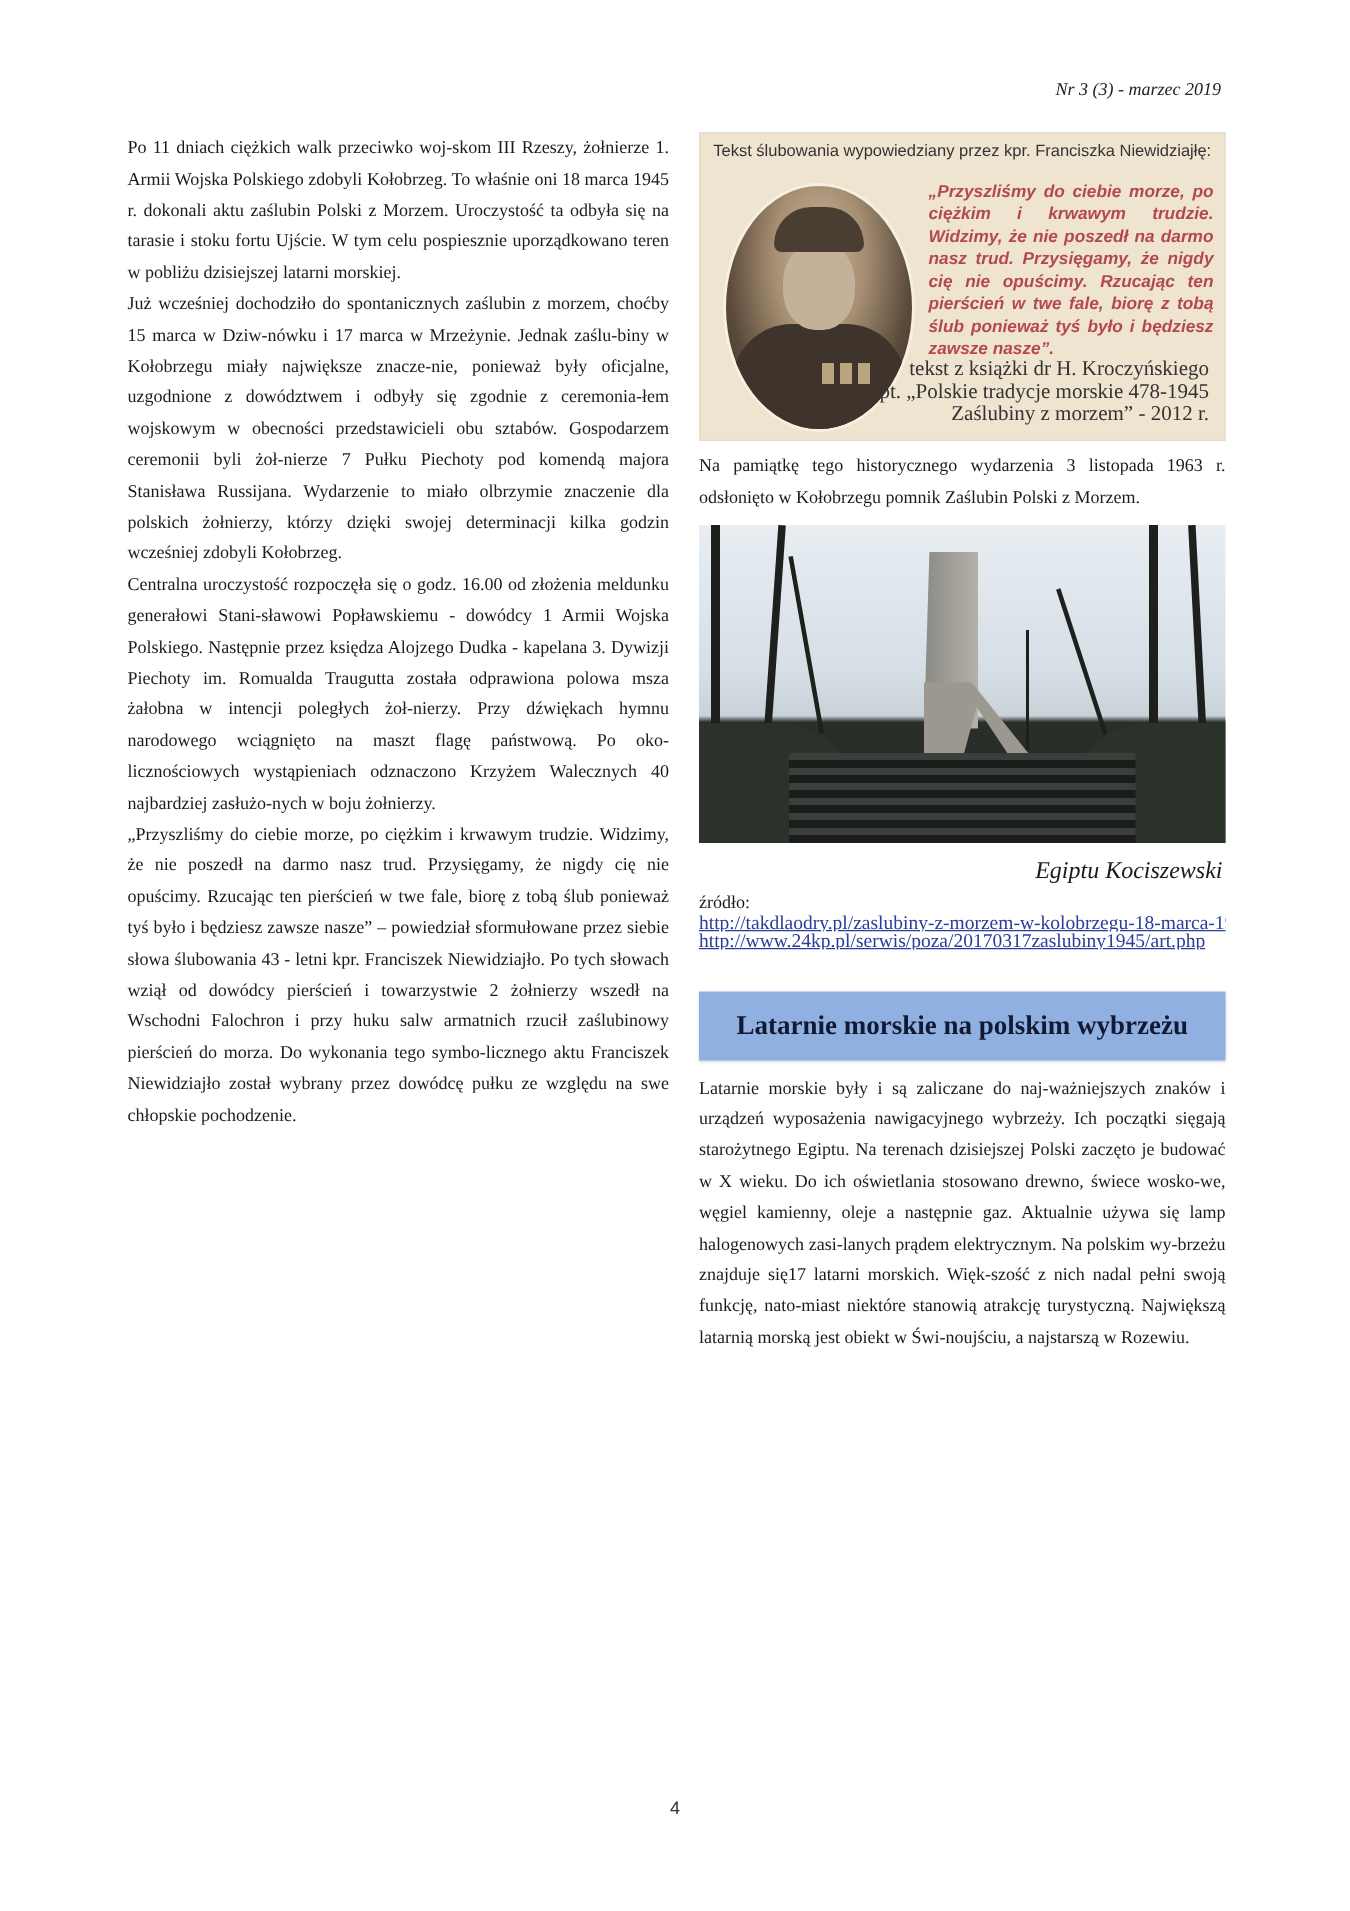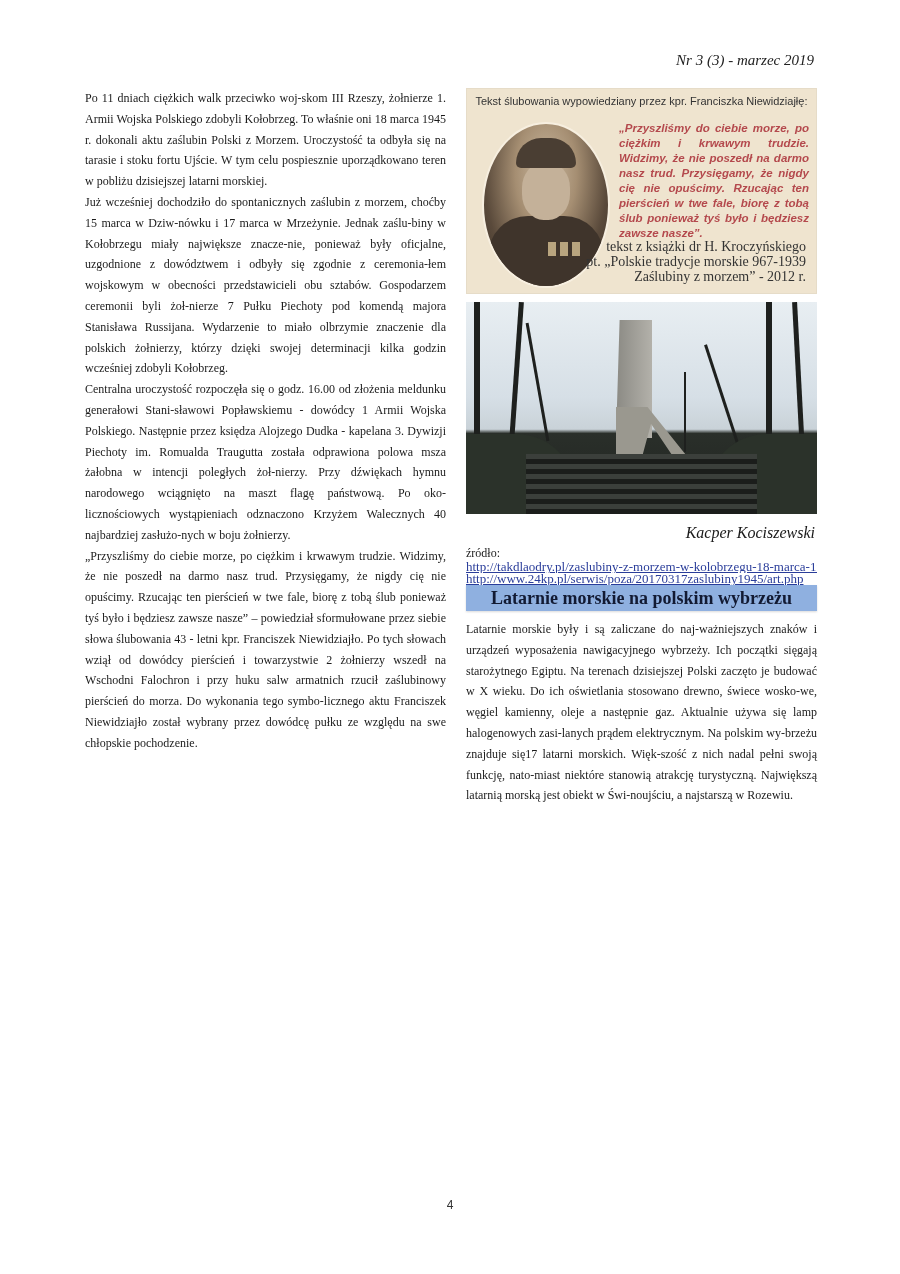--- a/index.html
+++ b/index.html
@@ -1,18 +1,18 @@
 <!DOCTYPE html>
 <html><head>
 <meta charset="utf-8">
 <style>
   html, body { margin: 0; padding: 0; background: #ffffff; }
   body { width: 900px; height: 1274px; position: relative; overflow: hidden;
          font-family: "Liberation Serif", "DejaVu Serif", serif; color: #1a1a1a; }
-  .issue { position: absolute; top: 52px; right: 86px; font-style: italic; font-size: 15px; color: #222; }
+  .issue { position: absolute; top: 52px; right: 86px; font-style: italic; font-size: 12px; color: #222; }
   .col { position: absolute; top: 88px; }
   .col-left { left: 85px; width: 361px; }
   .col-right { left: 466px; width: 351px; }
   .section-title {
     background: #8fb0e0; height: 46px; display: flex; align-items: center; justify-content: center;
     font-weight: bold; font-size: 19px; color: #121a33; margin: 0 0 8px 0;
     box-shadow: 0 1px 2px rgba(0,0,0,0.15);
   }
   .p { font-size: 12px; line-height: 20.8px; text-align: justify; margin: 0; hyphens: manual; }
   .oath-box {
@@ -72,45 +72,46 @@
       <div class="coat"></div>
       <div class="face"></div>
       <div class="cap"></div>
       <div class="medal" style="left:64px"></div>
       <div class="medal" style="left:76px"></div>
       <div class="medal" style="left:88px"></div>
     </div>
     <div class="oath-quote">„Przyszliśmy do ciebie morze, po ciężkim i krwawym trudzie. Widzimy, że nie poszedł na darmo nasz trud. Przysięgamy, że nigdy cię nie opuścimy. Rzucając ten pierścień w twe fale, biorę z tobą ślub ponieważ tyś było i będziesz zawsze nasze”.</div>
     <div class="oath-cite">
       <div>tekst z książki dr H. Kroczyńskiego</div>
-      <div>pt. „Polskie tradycje morskie 967-1939</div>
+      <div>pt. „Polskie tradycje morskie 478-1945</div>
       <div>Zaślubiny z morzem” - 2012 r.</div>
     </div>
   </div>
 
+  <p class="p" style="margin-top:6px">Na pamiątkę tego historycznego wydarzenia 3 listopada 1963 r. odsłonięto w Kołobrzegu pomnik Zaślubin Polski z Morzem.</p>
 
   <div class="photo" title="Pomnik Zaślubin Polski z Morzem w Kołobrzegu">
     <div class="tree" style="left:8px;top:0;width:6px;height:150px"></div>
     <div class="tree" style="left:48px;top:0;width:5px;height:140px;transform:rotate(4deg)"></div>
     <div class="tree" style="left:70px;top:20px;width:3px;height:120px;transform:rotate(-10deg)"></div>
     <div class="tree" style="left:300px;top:0;width:6px;height:150px"></div>
     <div class="tree" style="left:330px;top:0;width:5px;height:150px;transform:rotate(-3deg)"></div>
     <div class="tree" style="left:255px;top:40px;width:3px;height:110px;transform:rotate(-18deg)"></div>
     <div class="tree" style="left:218px;top:70px;width:2px;height:80px"></div>
     <div class="monument"></div>
     <div class="arch"></div>
     <div class="hill-l"></div>
     <div class="hill-r"></div>
     <div class="steps"></div>
   </div>
 
 
-  <div class="author">Kacper Kociszewski</div>
+  <div class="author">Egiptu Kociszewski</div>
 
   <div class="src-label">źródło:</div>
   <a class="src-link">http://takdlaodry.pl/zaslubiny-z-morzem-w-kolobrzegu-18-marca-1945-r/</a>
   <a class="src-link">http://www.24kp.pl/serwis/poza/20170317zaslubiny1945/art.php</a>
 
-  <div class="section-title" style="height:26px;font-size:18px">Latarnie morskie na polskim wybrzeżu</div>
+  <div class="section-title" style="margin-top:28px;height:46px;font-size:18px">Latarnie morskie na polskim wybrzeżu</div>
   <p class="p">Latarnie morskie były i są zaliczane do naj-ważniejszych znaków i urządzeń wyposażenia nawigacyjnego wybrzeży. Ich początki sięgają starożytnego Egiptu. Na terenach dzisiejszej Polski zaczęto je budować w X wieku. Do ich oświetlania stosowano drewno, świece wosko-we, węgiel kamienny, oleje a następnie gaz. Aktualnie używa się lamp halogenowych zasi-lanych prądem elektrycznym. Na polskim wy-brzeżu znajduje się17 latarni morskich. Więk-szość z nich nadal pełni swoją funkcję, nato-miast niektóre stanowią atrakcję turystyczną. Największą latarnią morską jest obiekt w Świ-noujściu, a najstarszą w Rozewiu.</p>
 </div>
 
 <div class="page-num">4</div>
 
 </body></html>

